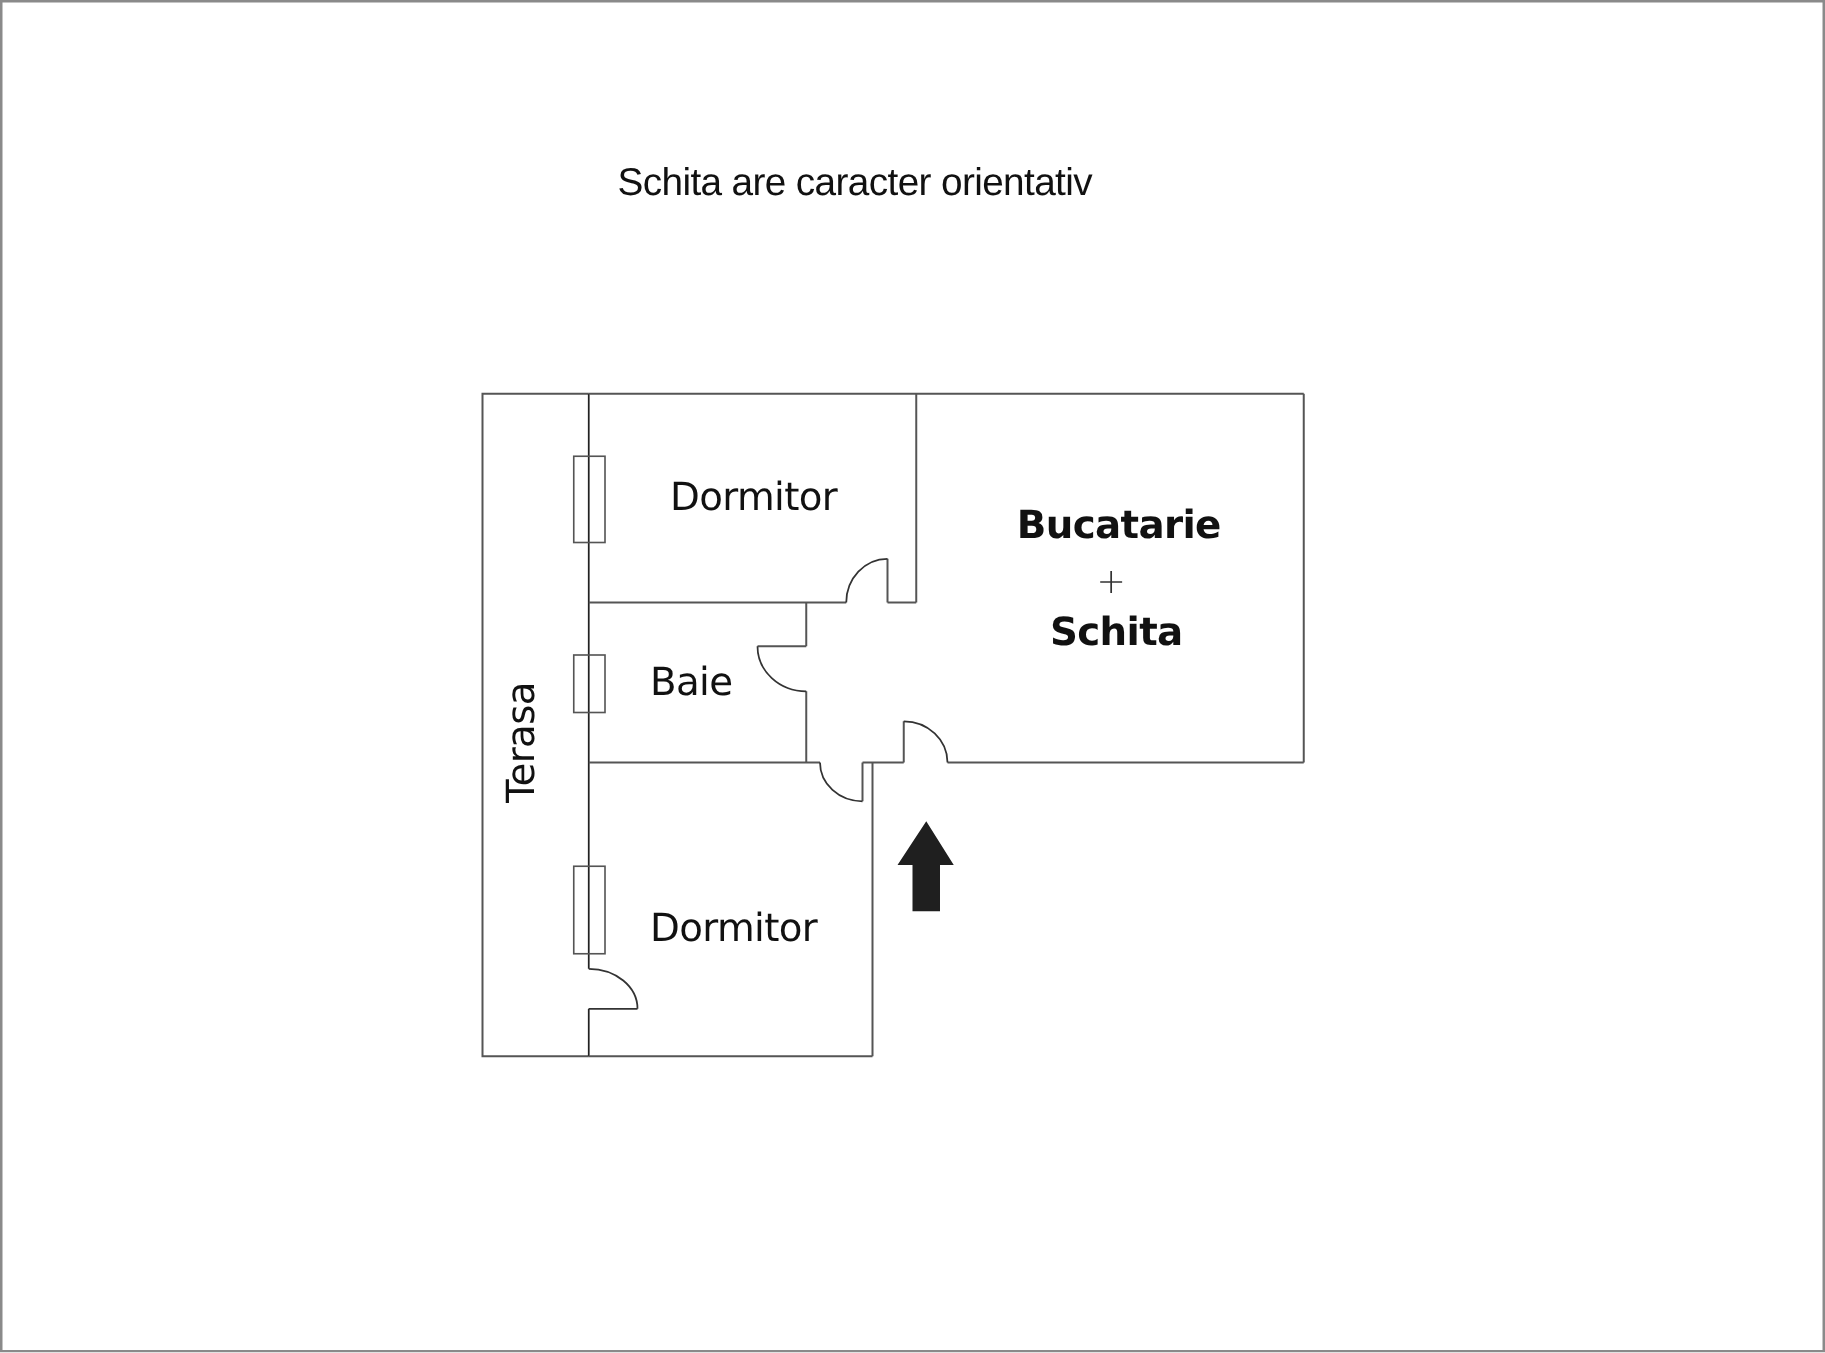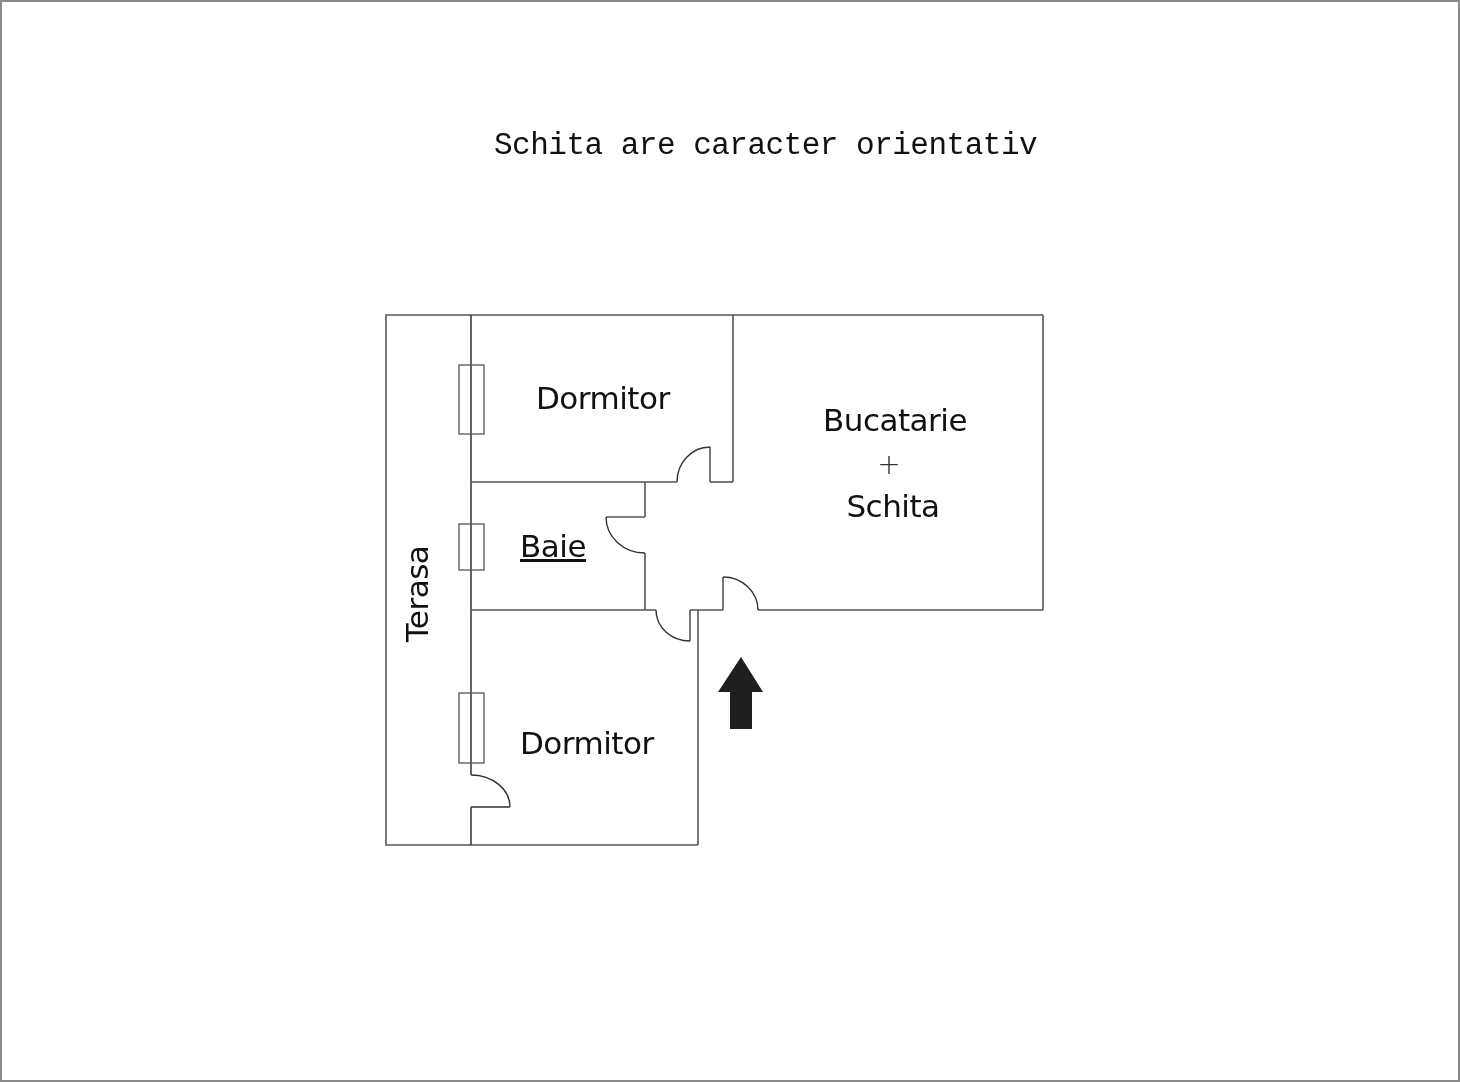--- a/index.html
+++ b/index.html
@@ -3,34 +3,34 @@
   <meta charset="utf-8">
   <style>
     html, body { margin: 0; padding: 0; background: #ffffff; }
     body { width: 1460px; height: 1082px; position: relative; overflow: hidden; }
     .frame {
       position: absolute; left: 0; top: 0; width: 1456px; height: 1078px;
       border: 2px solid #8a8a8a; background: #ffffff;
     }
     .title {
       position: absolute; left: 494px; top: 128px;
-      font-family: Liberation Mono, monospace;
+      font-family: Liberation Sans, sans-serif;
       font-size: 31px; color: #111111; letter-spacing: -0.5px; white-space: nowrap;
     }
     svg.plan { position: absolute; left: 0; top: 0; }
     .wall { stroke: #555555; stroke-width: 1.6; fill: none; }
     .wall-dark { stroke: #222222; stroke-width: 1.4; fill: none; }
     .door { stroke: #333333; stroke-width: 1.4; fill: none; }
     .window { stroke: #555555; stroke-width: 1.3; fill: none; }
     .room-label {
       position: absolute;
       font-family: "DejaVu Sans", "Liberation Sans", sans-serif;
       font-size: 31px; color: #111111; white-space: nowrap; letter-spacing: -0.5px;
     }
-    .room-label.center { text-align: center; transform: translateX(-50%); }
+    .room-label.center { text-align: center; transform: translateX(-50%); font-weight: bold; }
     .plus-label {
       position: absolute; transform: translateX(-50%);
       font-family: "DejaVu Sans", "Liberation Sans", sans-serif;
       font-size: 28px; color: #333333; font-weight: 200;
     }
     .terasa-label {
       position: absolute; left: 417px; top: 594px;
       transform: translate(-50%, -50%) rotate(-90deg);
       font-family: "DejaVu Sans", "Liberation Sans", sans-serif;
       font-size: 31px; color: #111111; white-space: nowrap; letter-spacing: -0.5px;
@@ -101,21 +101,21 @@
 
   <rect class="window" x="459" y="365" width="25" height="69"></rect>
   <rect class="window" x="459" y="524" width="25" height="46"></rect>
   <rect class="window" x="459" y="693" width="25" height="70"></rect>
 
   <polygon class="arrow" points="741,657 763,692 752,692 752,729 730,729 730,692 718,692"></polygon>
 </svg>
 
 <div class="room-label" style="left:536px; top:380px;">Dormitor</div>
 
-<div class="room-label" style="left:520px; top:528px;text-decoration:underline;">Baie</div>
+<div class="room-label" style="left:520px; top:528px;">Baie</div>
 
 <div class="room-label center" style="left:895px; top:402px;">Bucatarie</div>
 <div class="plus-label" style="left:889px; top:448px;">+</div>
 <div class="room-label center" style="left:893px; top:488px;">Schita</div>
 
 <div class="room-label" style="left:520px; top:725px;">Dormitor</div>
 
 <div class="terasa-label">Terasa</div>
 
 </body></html>

